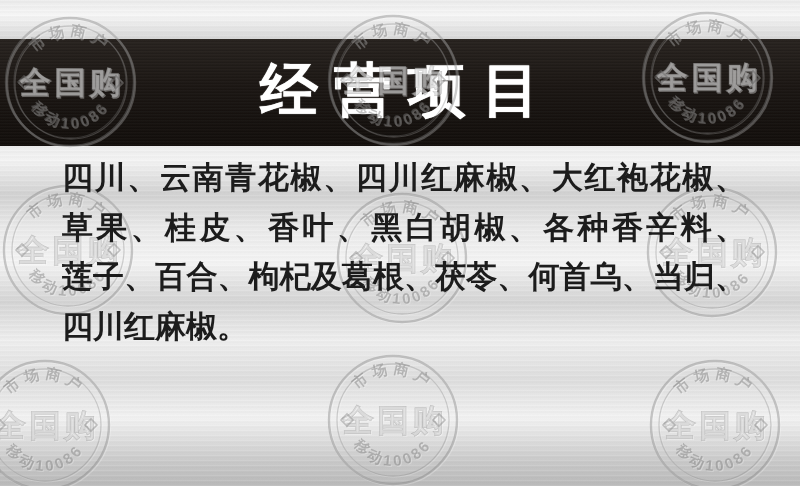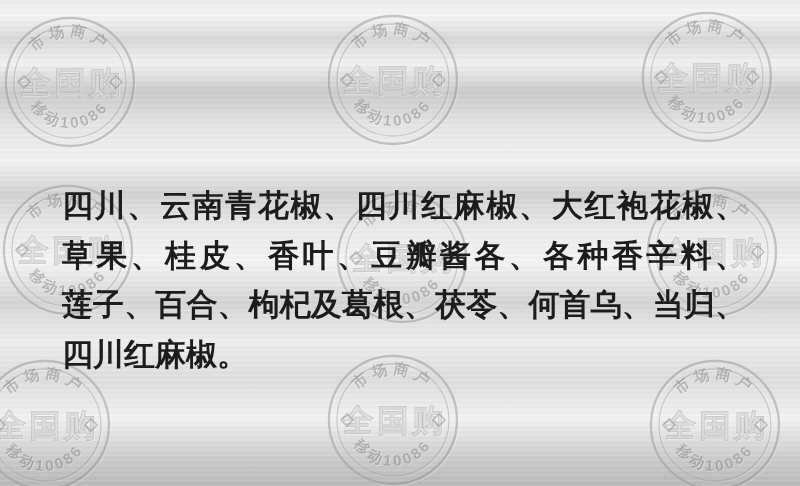--- a/index.html
+++ b/index.html
@@ -66,21 +66,20 @@
     font-family: "Liberation Serif", serif;
   }
 
   
   .items {
     position: absolute; left: 62px; top: 153px;
     width: 684px; z-index: 4;
     color: #1c1c1c;
     font-size: 31px; font-weight: 700;
     font-family: "Liberation Sans", sans-serif;
-    margin-top: 28px;
   }
   .items .line {
     height: 49.5px; line-height: 49.5px;
     white-space: nowrap;
   }
   .items .line.just {
     text-align: justify;
     text-align-last: justify;
     text-justify: inter-character;
   }
@@ -112,21 +111,24 @@
     <use href="#seal" x="393" y="80"></use>
     <use href="#seal" x="707" y="77"></use>
     <use href="#seal" x="68" y="250"></use>
     <use href="#seal" x="402" y="258"></use>
     <use href="#seal" x="712" y="252"></use>
     <use href="#seal" x="45" y="425"></use>
     <use href="#seal" x="393" y="420"></use>
     <use href="#seal" x="715" y="425"></use>
   </svg>
 
+  <div class="banner">
+    <h1 class="banner-title">经营项目</h1>
+  </div>
 
   <div class="items">
     <div class="line just">四川、云南青花椒、四川红麻椒、大红袍花椒、</div>
-    <div class="line just">草果、桂皮、香叶、豆瓣酱各、各种香辛料、</div>
+    <div class="line just">草果、桂皮、香叶、黑白胡椒、各种香辛料、</div>
     <div class="line just">莲子、百合、枸杞及葛根、茯苓、何首乌、当归、</div>
     <div class="line">四川红麻椒。</div>
   </div>
 
 </div>
 
 </body></html>

